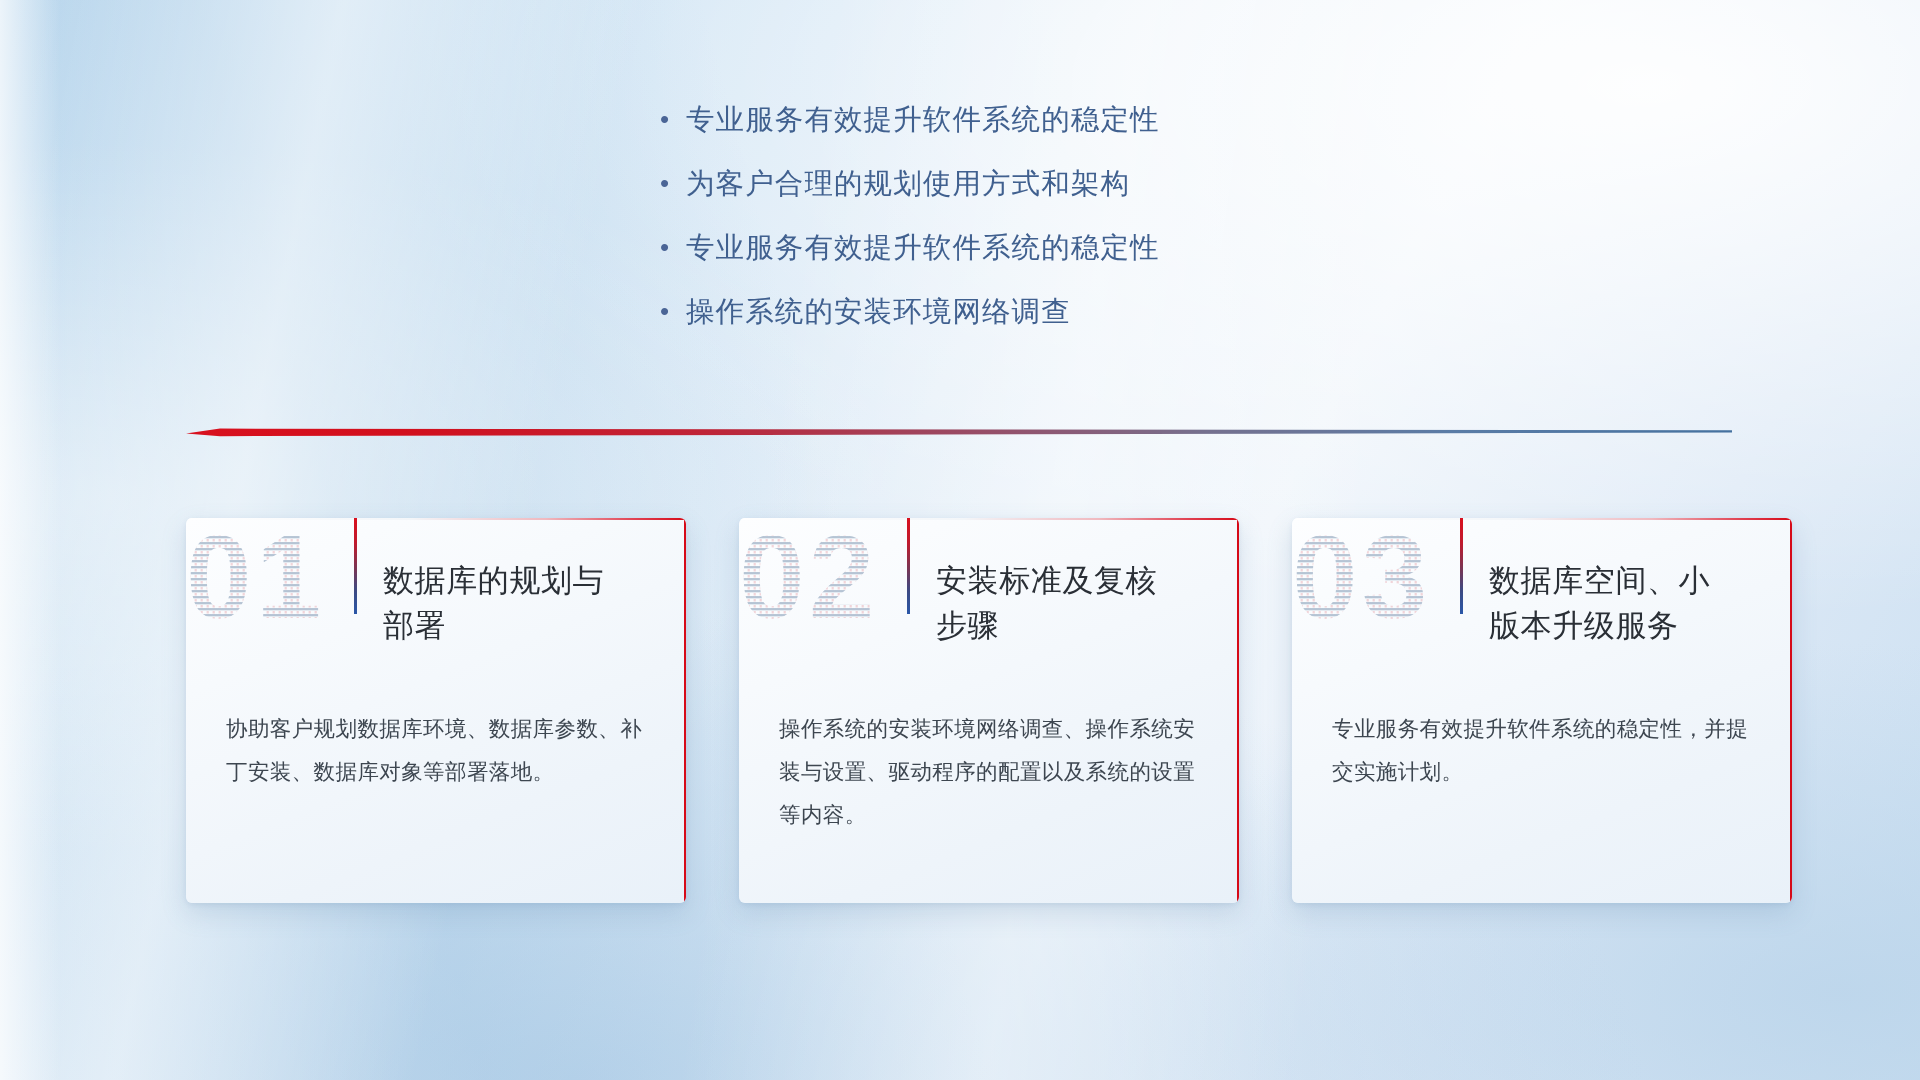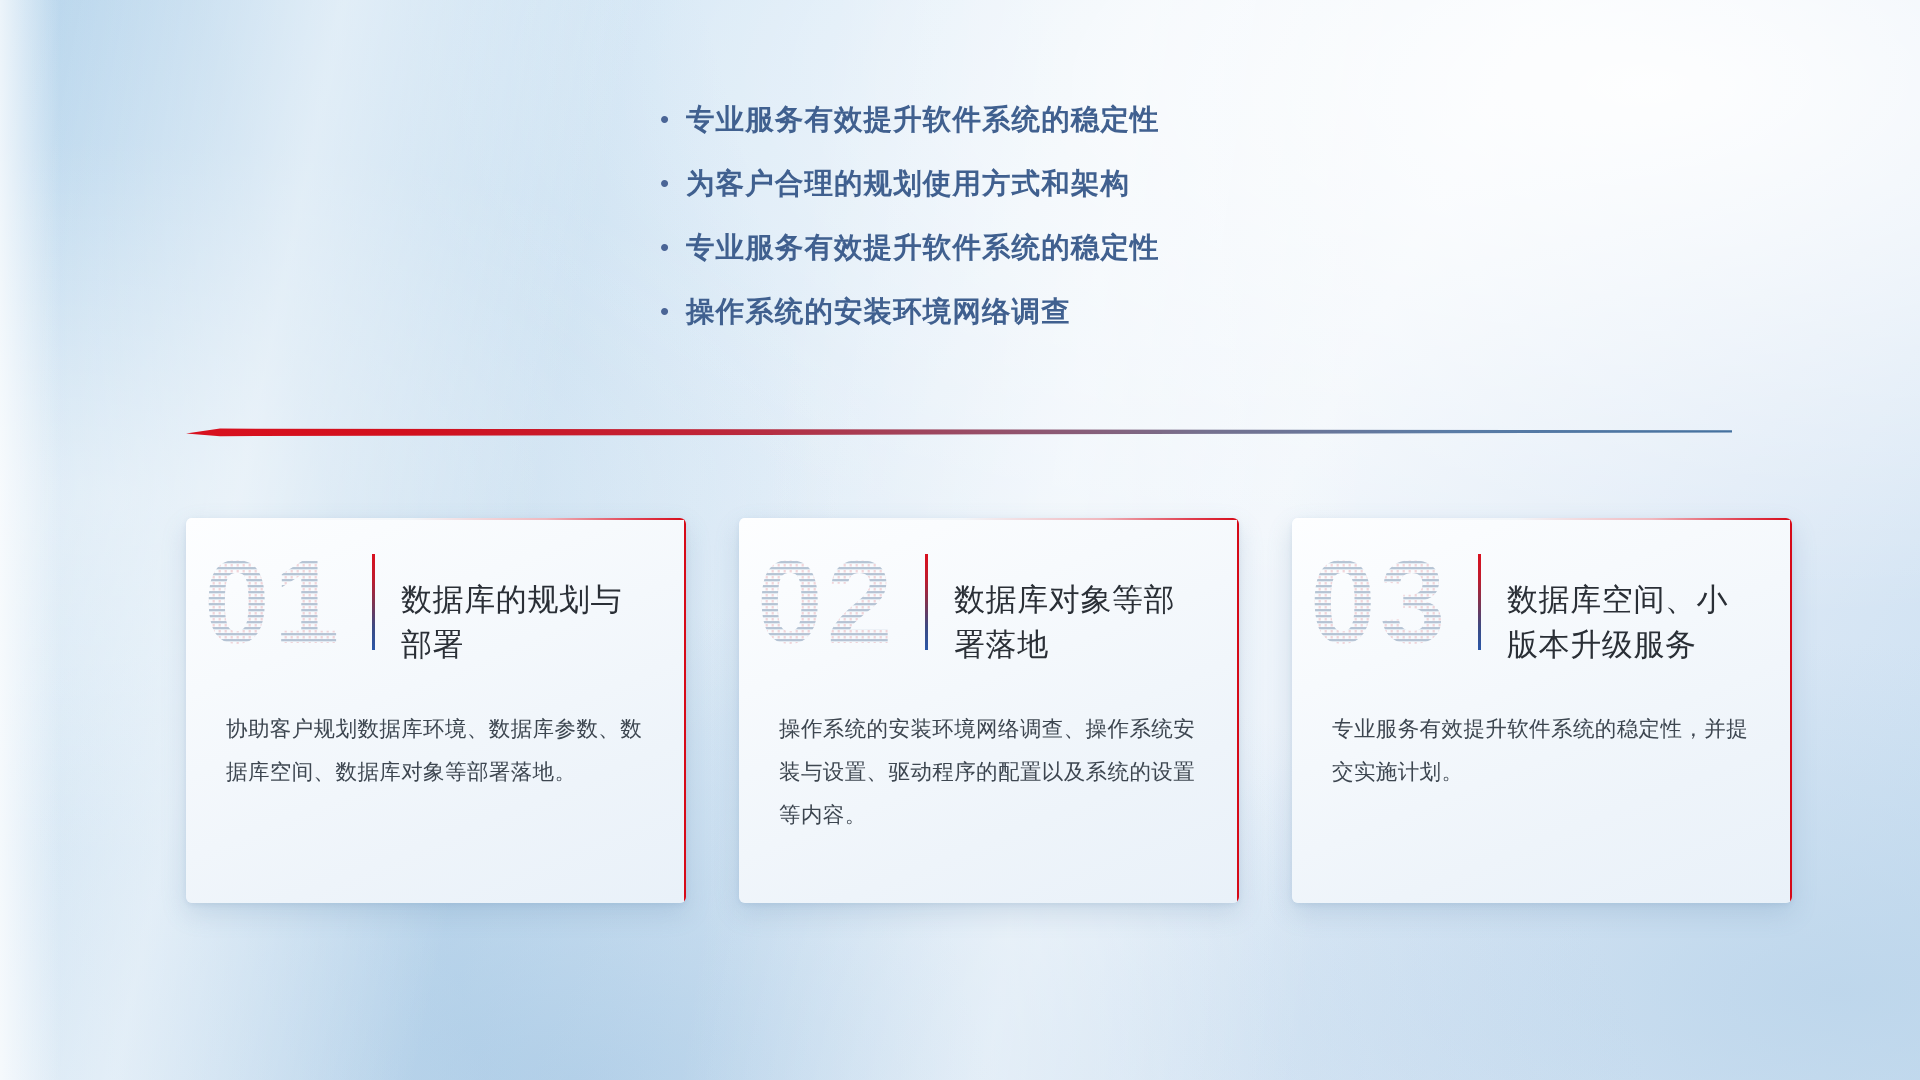--- a/index.html
+++ b/index.html
@@ -47,21 +47,21 @@
   }
   .bullet-dot{
     width:26px; flex:0 0 26px;
     font-size:26px; line-height:46px;
     color:#4a6596; text-align:left;
   }
   .bullet-text{
     font-size:28.5px; line-height:46px;
     color:#40608f; letter-spacing:1.1px;
     white-space:nowrap;
-    font-weight:700;
+    font-weight:400;
   }
 
   
   .divider{
     position:absolute; left:186px; top:424px;
     width:1546px; height:18px; z-index:4;
   }
 
   
   .cards{
@@ -84,22 +84,21 @@
   }
   
   .card-topline{
     position:absolute; left:0; top:0; height:2px; width:100%;
     background:linear-gradient(90deg,#ffffff 0%,#f3f6f9 45%,#f0b9bf 72%,#e04050 90%,#d60a18 100%);
   }
 
   .card-head{
     position:relative;
     height:168px;
-    display:flex; align-items:center;
-    padding-left:18px;
+    display:flex; align-items:flex-start;
   }
   .wm{
     position:relative;
     width:164px; flex:0 0 164px;
     height:118px;
   }
   .wm svg{ display:block; }
 
   .vbar{
     width:3px; flex:0 0 3px; height:96px;
@@ -188,35 +187,35 @@
                 <rect width="2.2" height="2.5" y="3" x="2.6" fill="#cf4a55" opacity="0.22"></rect>
               </pattern>
             </defs>
             <text x="0" y="100" font-family="'Liberation Sans',sans-serif" font-size="118" font-weight="700" fill="url(#stripe1)" letter-spacing="4">01</text>
           </svg>
         </div>
         <div class="vbar"></div>
         <div class="card-title">数据库的规划与部署</div>
       </div>
 
-      <div class="card-body">协助客户规划数据库环境、数据库参数、数据库空间、数据库对象等部署落地。</div>
+      <div class="card-body">协助客户规划数据库环境、数据库参数、补丁安装、数据库对象等部署落地。</div>
     </div>
 
     <div class="card">
       <div class="card-topline"></div>
       <div class="card-redge"></div>
 
       <div class="card-head">
         <div class="wm">
           <svg width="164" height="118" viewBox="0 0 164 118">
             <text x="0" y="100" font-family="'Liberation Sans',sans-serif" font-size="118" font-weight="700" fill="url(#stripe1)" letter-spacing="4">02</text>
           </svg>
         </div>
         <div class="vbar"></div>
-        <div class="card-title">数据库对象等部署落地</div>
+        <div class="card-title">安装标准及复核步骤</div>
       </div>
 
       <div class="card-body">操作系统的安装环境网络调查、操作系统安装与设置、驱动程序的配置以及系统的设置等内容。</div>
     </div>
 
     <div class="card">
       <div class="card-topline"></div>
       <div class="card-redge"></div>
 
       <div class="card-head">

